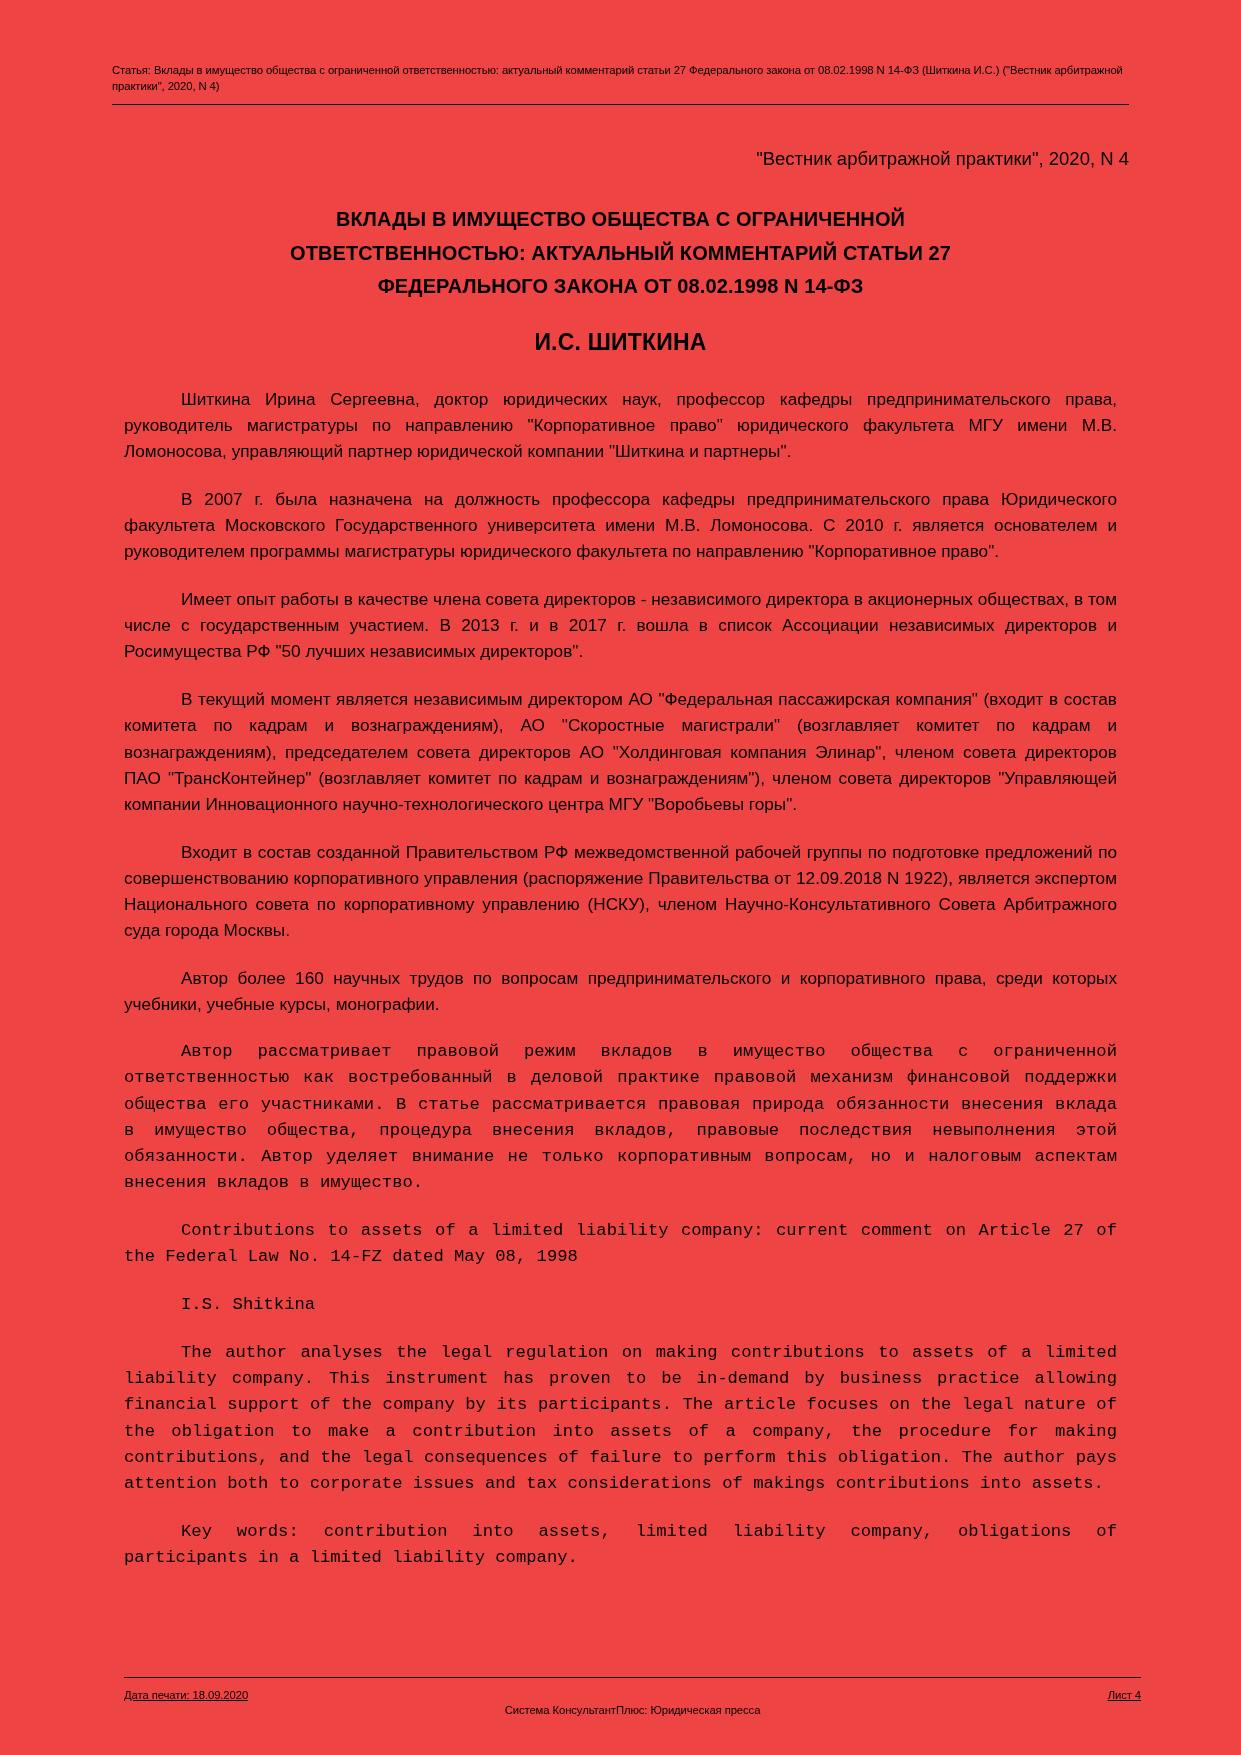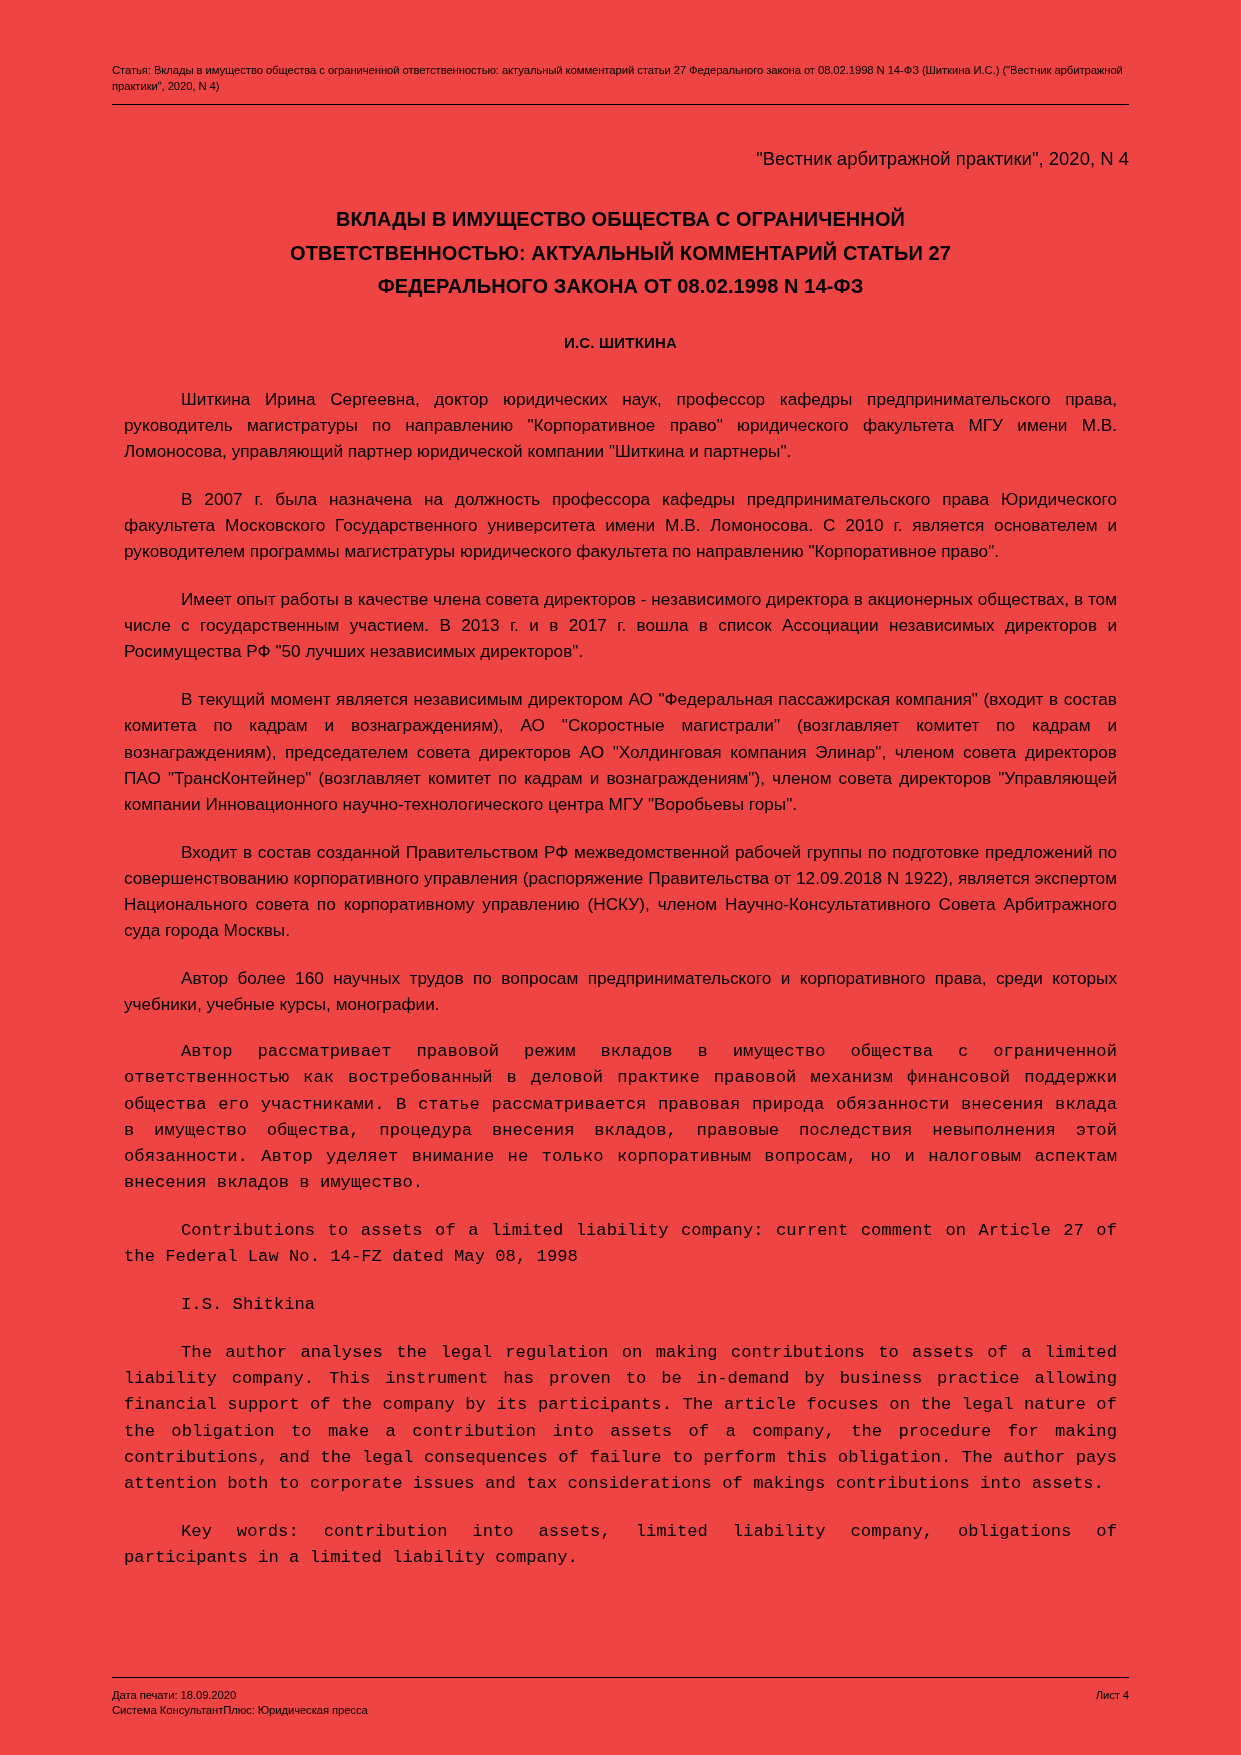--- a/index.html
+++ b/index.html
@@ -46,42 +46,43 @@
   }
   .doc-header-rule {
     margin-top: 10px;
     border-bottom: 1.6px solid #000;
     width: 100%;
   }
 
   
   .doc-footer {
     position: absolute;
-    left: 0;
+    left: 12px;
     bottom: 52px;
     width: 1017px;
+    text-decoration: underline;
   }
   .doc-footer-rule {
     border-bottom: 1.6px solid #000;
     width: 100%;
     margin-bottom: 10px;
   }
   .doc-footer-row {
     display: flex;
     justify-content: space-between;
     align-items: baseline;
     font-size: 11.3px;
     line-height: 15px;
     letter-spacing: -0.1px;
   }
   .doc-footer-center {
     position: absolute;
     left: 0;
     right: 0;
-    text-align: left;
+    text-align: center;
     font-size: 11.3px;
     line-height: 15px;
     letter-spacing: -0.1px;
     pointer-events: none;
   }
   .footer-cell { white-space: nowrap; }
 
   
   .doc-body {
     position: absolute;
@@ -99,21 +100,21 @@
     text-align: center;
     font-weight: bold;
     font-size: 20px;
     line-height: 27.5px;
     margin: 0 0 6px 0;
     letter-spacing: 0.1px;
   }
   .doc-author {
     text-align: center;
     font-weight: bold;
-    font-size: 15px;
+    font-size: 23px;
     line-height: 27px;
     margin: 28px 0 0 0;
     letter-spacing: 0.2px;
   }
   p.para {
     margin: 12px;
     padding: 0;
     font-size: 17.2px;
     line-height: 26.1px;
     text-align: justify;

